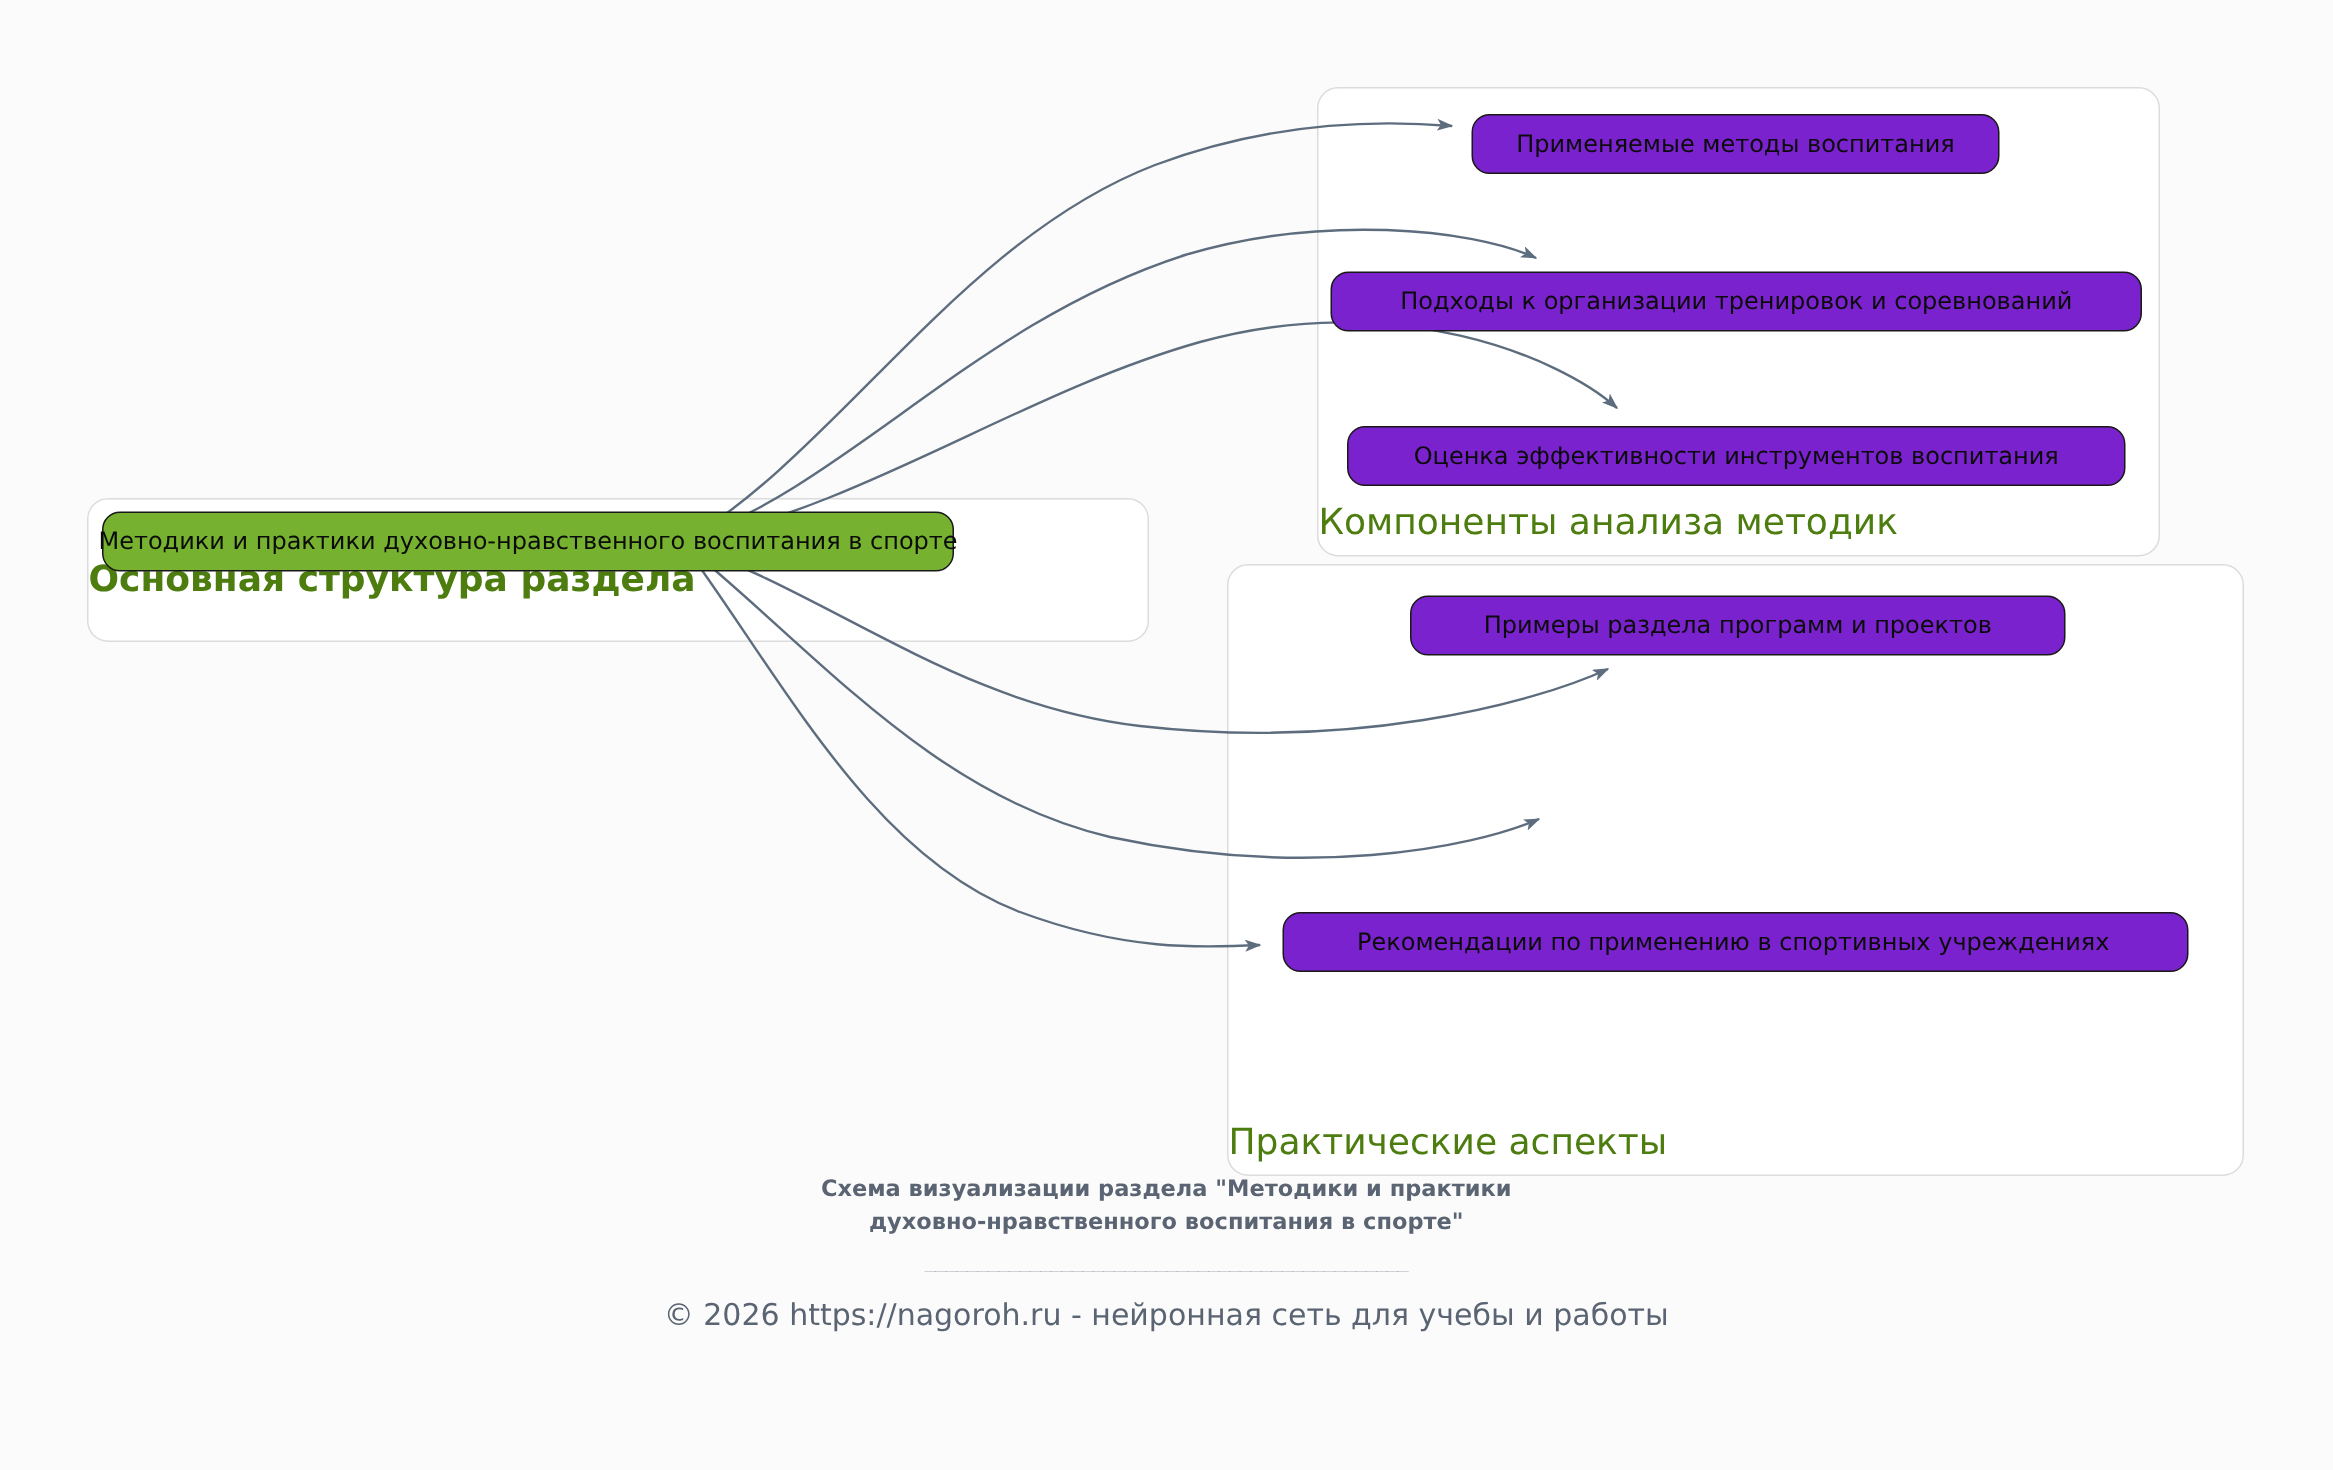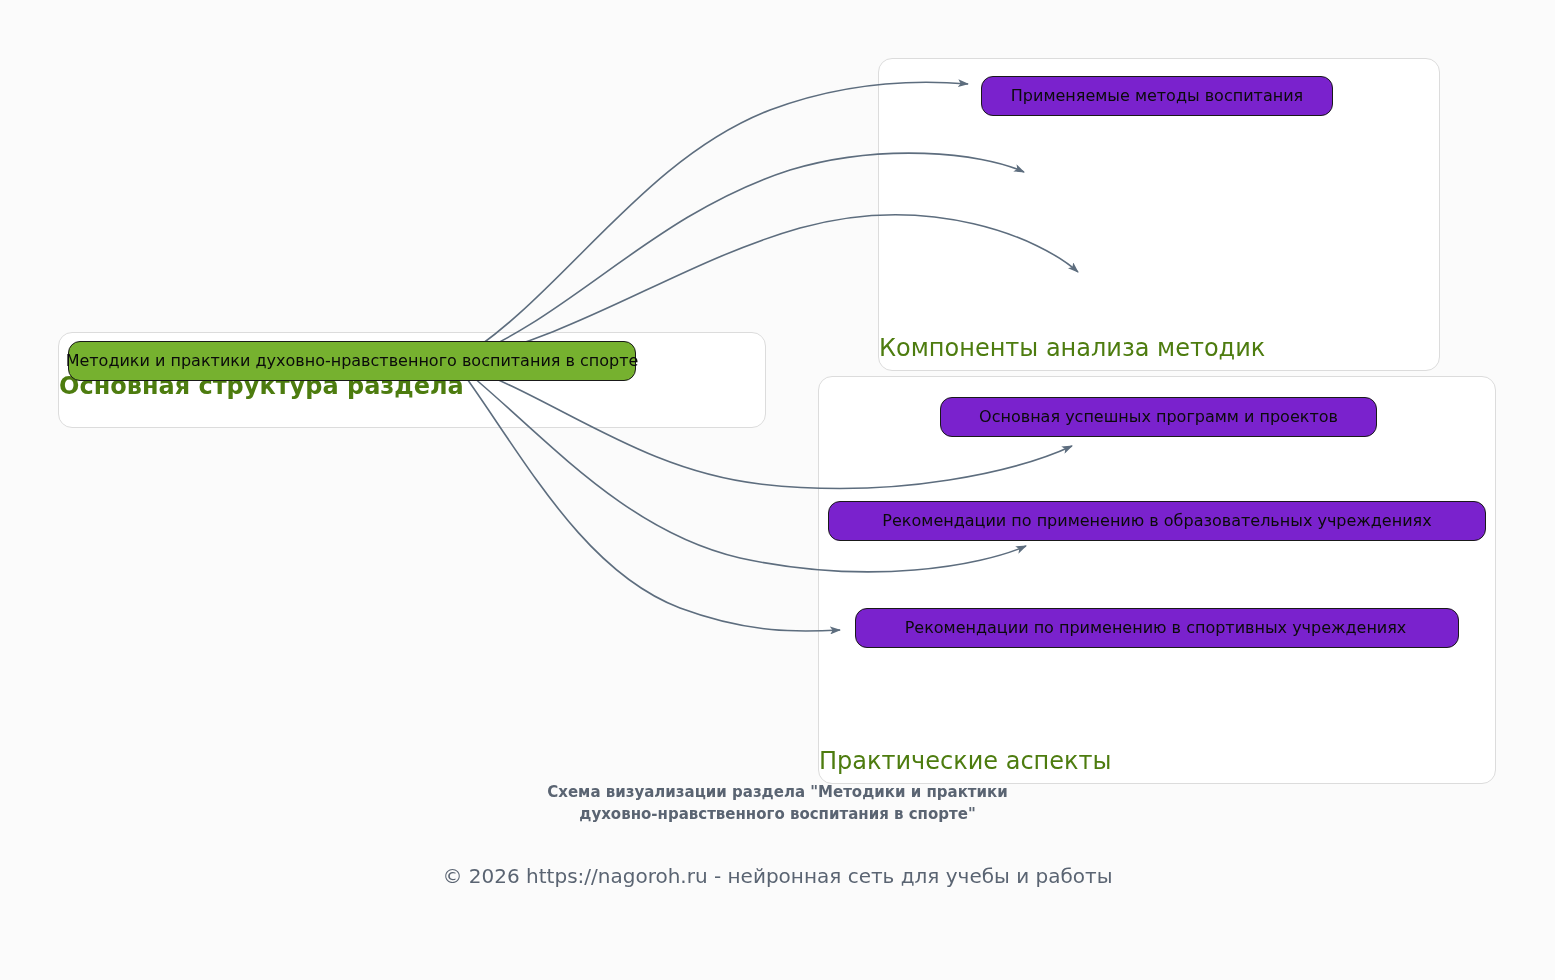--- a/index.html
+++ b/index.html
@@ -163,23 +163,24 @@
 
       <path d="M455,362 C540,430 620,530 740,558 C870,586 980,566 1026,546"></path>
 
       <path d="M455,362 C520,450 580,570 680,608 C750,634 800,632 840,630"></path>
     </g>
   </svg>
 
   <div class="node root" id="node-root">Методики и практики духовно-нравственного воспитания в спорте</div>
 
   <div class="node sub" id="node-methods">Применяемые методы воспитания</div>
+  <div class="node sub" id="node-approaches">Подходы к организации тренировок и соревнований</div>
+  <div class="node sub" id="node-effectiveness">Оценка эффективности инструментов воспитания</div>
 
-  <div class="node sub" id="node-examples">Основная успешных программ и проектов</div>
-  <div class="node sub" id="node-edu-recs">Рекомендации по применению в образовательных учреждениях</div>
+  <div class="node sub" id="node-examples">Примеры раздела программ и проектов</div>
   <div class="node sub" id="node-sport-recs">Рекомендации по применению в спортивных учреждениях</div>
 
 </div>
 
 <div id="footer">
   <div id="footer-title">Схема визуализации раздела "Методики и практики духовно-нравственного воспитания в спорте"</div>
   <div id="footer-rule">______________________________________________</div>
   <div id="footer-copyright">© 2026 https://nagoroh.ru - нейронная сеть для учебы и работы</div>
 </div>
 

